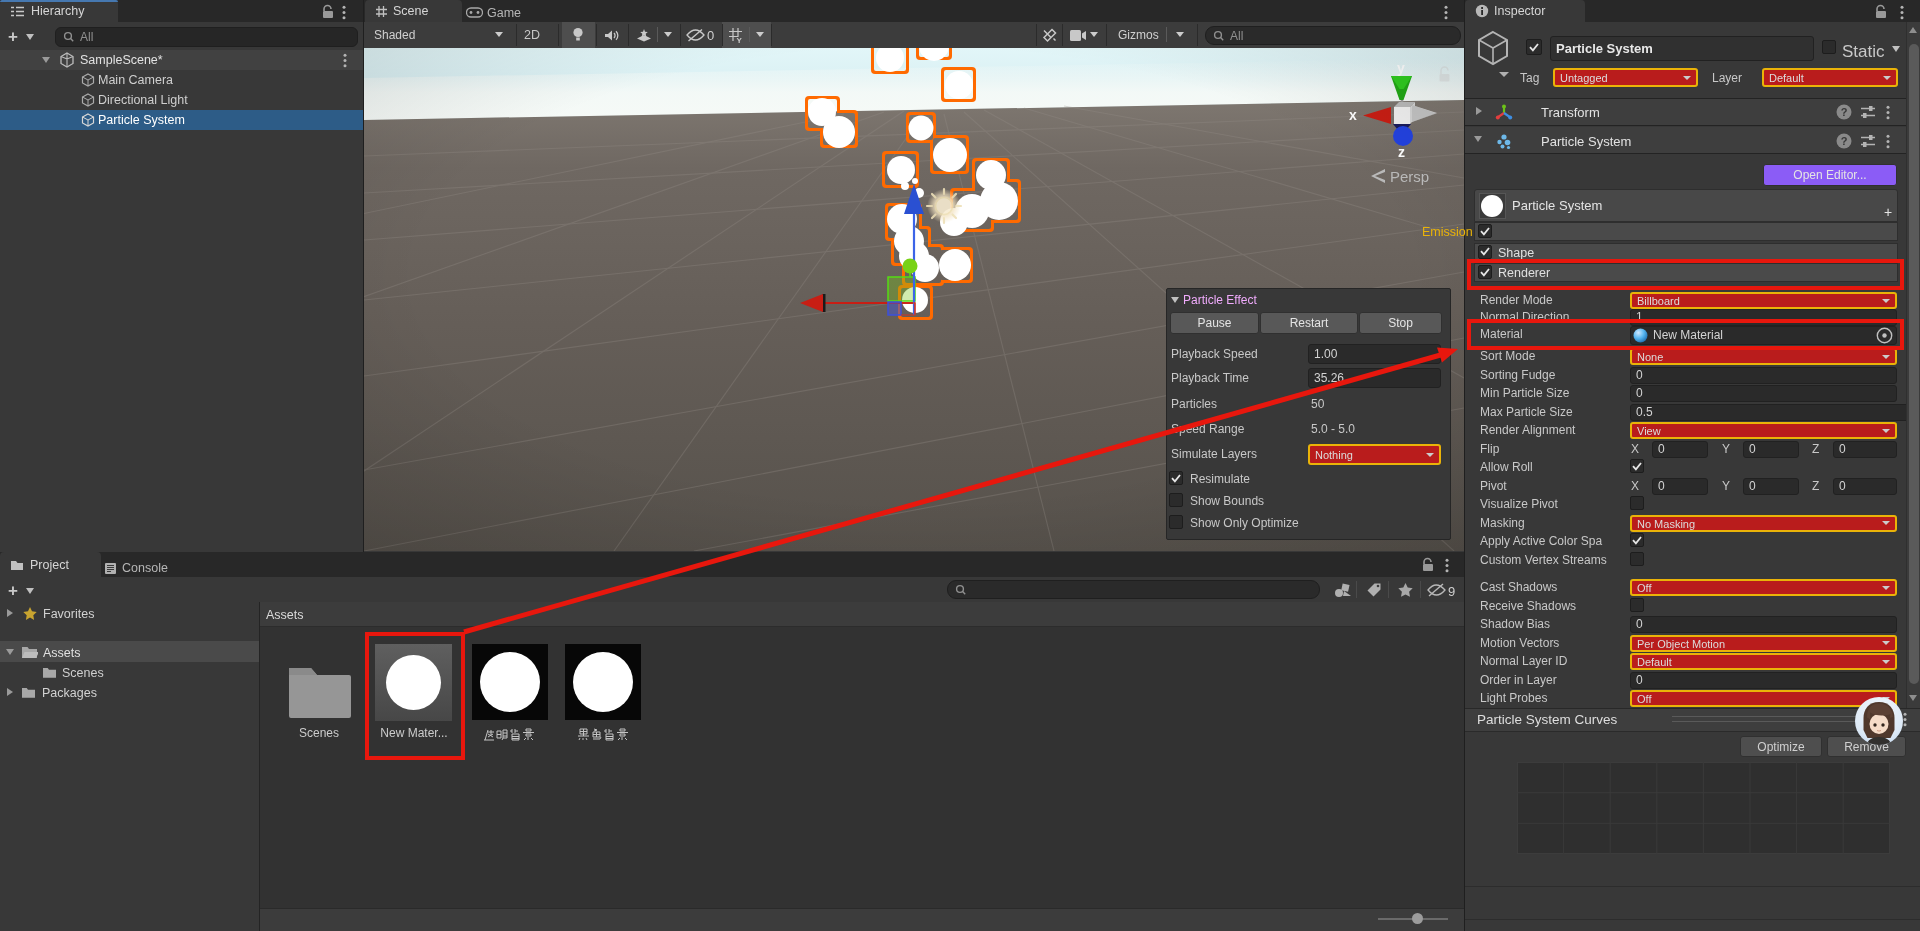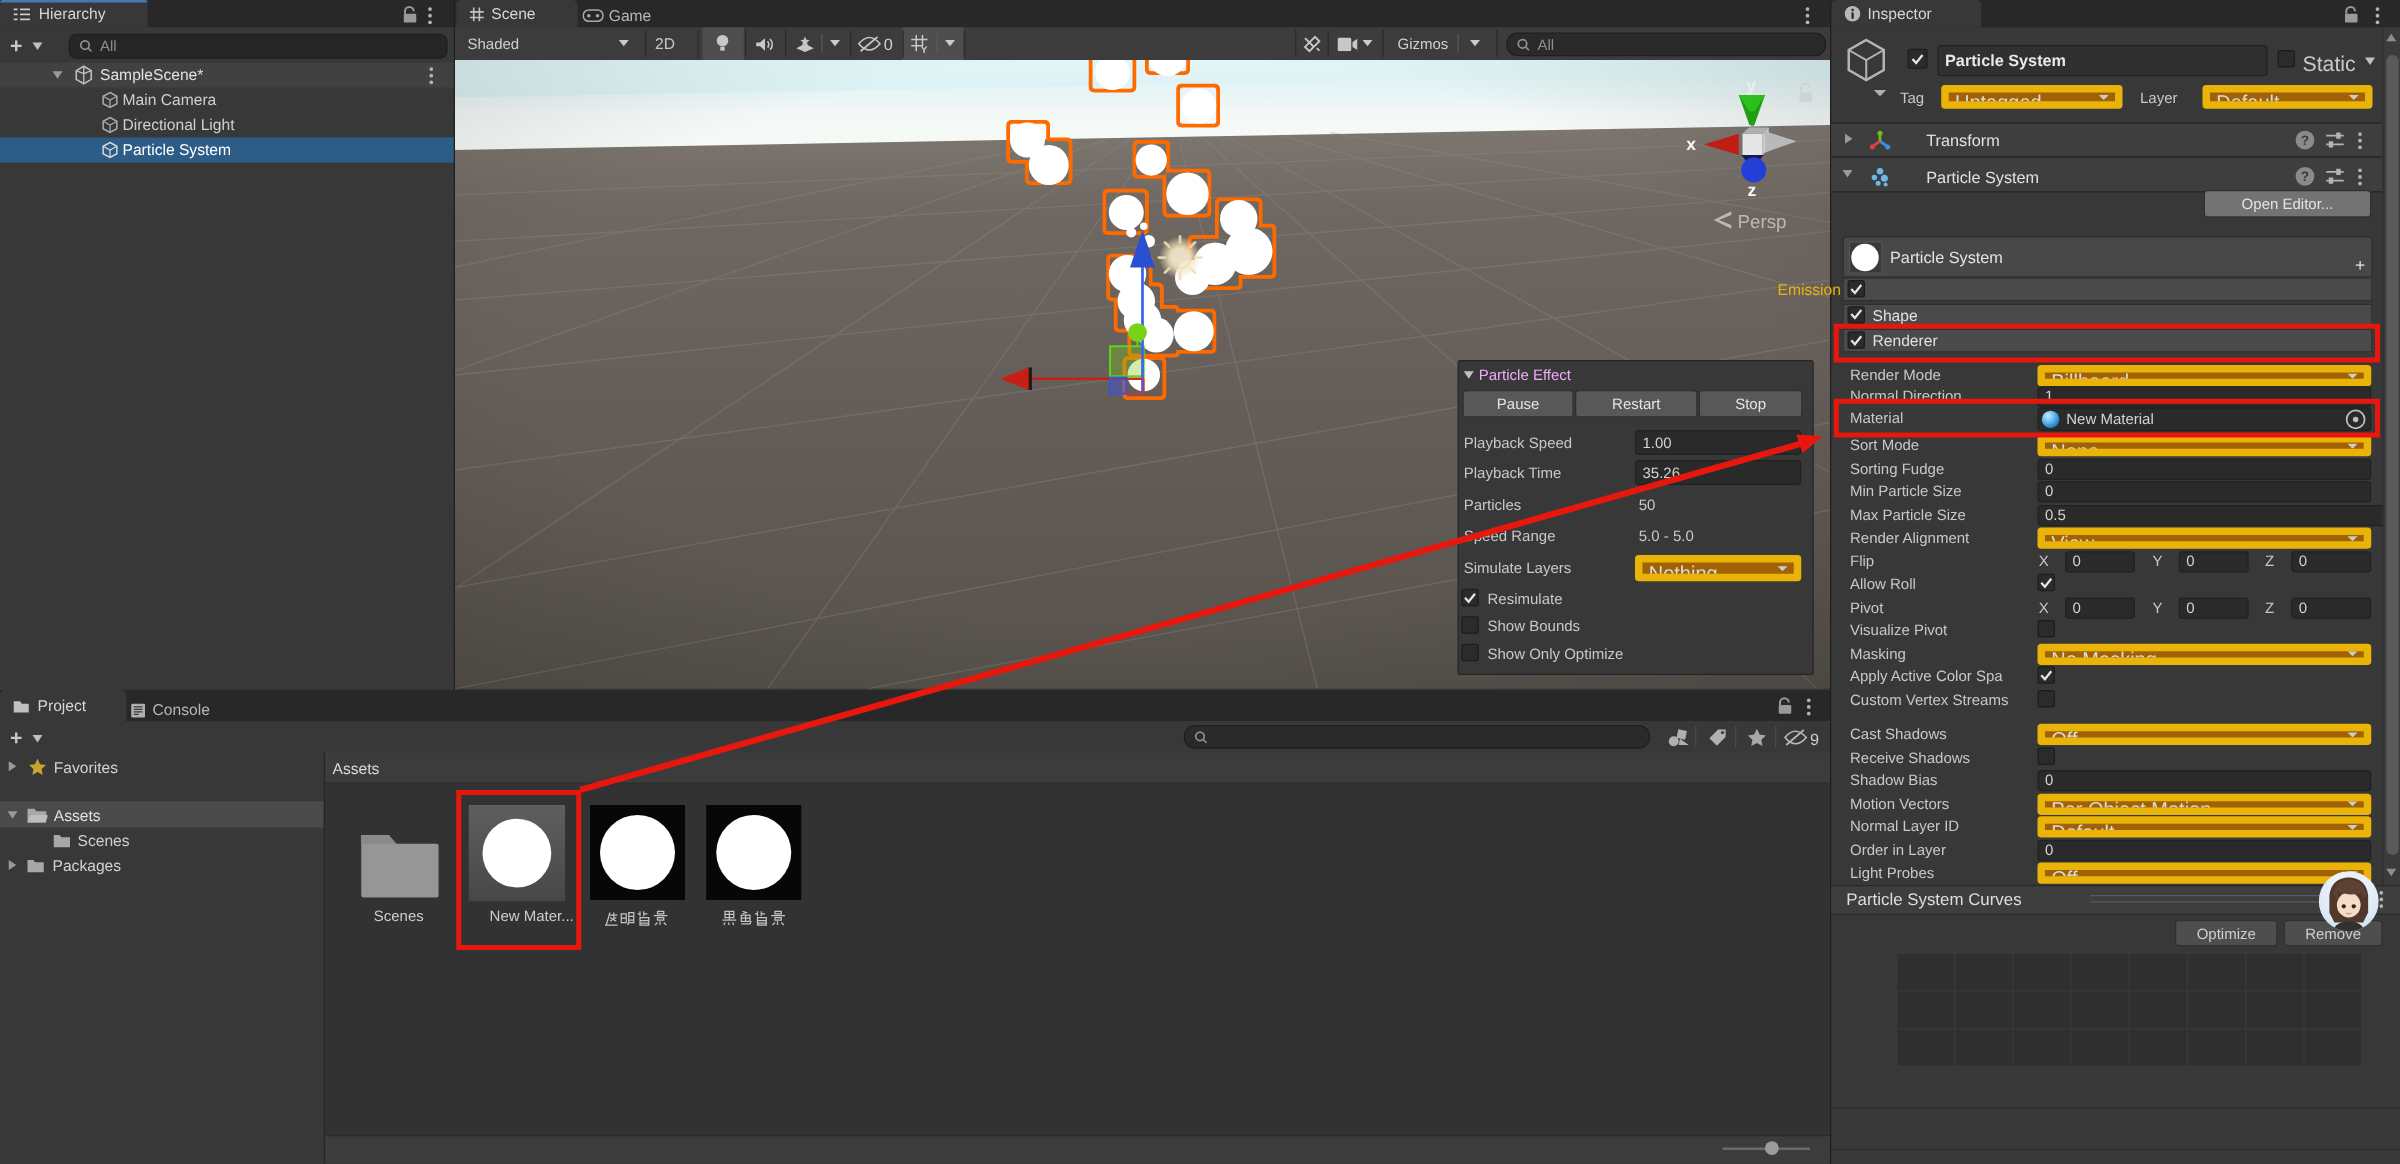--- a/index.html
+++ b/index.html
@@ -2,21 +2,21 @@
 <html><head><meta charset="utf-8">
 <style>
 *{margin:0;padding:0;box-sizing:border-box}
 html,body{width:1920px;height:931px;overflow:hidden;background:#383838;
 font-family:"Liberation Sans",sans-serif;font-size:12px;color:#c8c8c8}
 .abs{position:absolute}
 .tabbar{background:#282828}
 .tab{position:absolute;top:0;height:22px;background:#383838;border-radius:4px 4px 0 0;display:flex;align-items:center;padding:0 10px;color:#d6d6d6;font-size:12.5px}
 .tab .blue{position:absolute;top:0;left:0;right:0;height:2px;background:#4678b0;border-radius:4px 4px 0 0}
 .srch{position:absolute;background:#2a2a2a;border:1px solid #1f1f1f;border-radius:9px;color:#8f8f8f;display:flex;align-items:center;padding:0 7px;font-size:12px}
-.dd{position:absolute;background:#a16207;border:6px solid #eab308;border-radius:3px;color:#dcdcdc;font-size:16px;line-height:14px;padding:0 5px;overflow:hidden;white-space:nowrap}
+.dd{position:absolute;background:#b91c1c;border:2px solid #eab308;border-radius:3px;color:#dcdcdc;font-size:11px;line-height:14px;padding:0 5px;overflow:hidden;white-space:nowrap}
 .dd .ar{position:absolute;right:5px;top:50%;margin-top:-2px;width:0;height:0;border-left:4px solid transparent;border-right:4px solid transparent;border-top:4.5px solid #ccc}
 .inp{position:absolute;background:#2a2a2a;border:1px solid #212121;border-radius:3px;color:#d4d4d4;font-size:12px;line-height:14px;padding:0 5px;overflow:hidden;white-space:nowrap}
 .cb{position:absolute;width:14px;height:14px;background:#2b2b2b;border:1px solid #1d1d1d;border-radius:2px;display:flex;align-items:center;justify-content:center}
 .btn{position:absolute;background:#585858;border:1px solid #303030;border-radius:3px;color:#e4e4e4;font-size:12px;display:flex;align-items:center;justify-content:center}
 .lbl{position:absolute;color:#c8c8c8;font-size:12px;white-space:nowrap}
 .b{font-weight:normal}
 .dots{width:4px}
 .tri-r{width:0;height:0;border-top:4.5px solid transparent;border-bottom:4.5px solid transparent;border-left:6px solid #9a9a9a}
 .tri-d{width:0;height:0;border-left:4.5px solid transparent;border-right:4.5px solid transparent;border-top:6px solid #9a9a9a}
 </style></head>
@@ -446,21 +446,21 @@
 <div class="abs" style="left:260px;top:602px;width:1204px;height:25px;background:#3c3c3c;border-bottom:1px solid #2c2c2c"></div>
 <div class="lbl b" style="left:266px;top:608px;color:#dadada;font-size:12.5px">Assets</div>
 
 <svg class="abs" width="64" height="58" style="left:287px;top:662px">
     <path d="M2 6h22l6 7h32a2 2 0 0 1 2 2v39a2 2 0 0 1-2 2H4a2 2 0 0 1-2-2z" fill="#969696"></path>
     <path d="M2 6h22l6 7H2z" fill="#8a8a8a"></path>
   </svg>
 <div class="lbl" style="left:288px;top:726px;width:62px;text-align:center;color:#cccccc">Scenes</div>
 <div class="abs" style="left:375px;top:644px;width:77px;height:77px;background:linear-gradient(#5f5f5f,#474747)"></div>
 <div class="abs" style="left:386px;top:655px;width:55px;height:55px;border-radius:50%;background:#fff"></div>
-<div class="lbl" style="left:369px;top:726px;width:90px;text-align:right;color:#cccccc">New Mater...</div>
+<div class="lbl" style="left:369px;top:726px;width:90px;text-align:center;color:#cccccc">New Mater...</div>
 <div class="abs" style="left:472px;top:644px;width:76px;height:76px;background:#070707"></div>
 <div class="abs" style="left:480px;top:652px;width:60px;height:60px;border-radius:50%;background:#fff"></div>
 <svg class="abs" style="left:483px;top:728px" width="52" height="14">
     <g transform="translate(0,0)" stroke="#c4c4c4" stroke-width="1" fill="none">
       <path d="M2 12 L5 2"></path>
       <path d="M1 12 H11"></path>
       <path d="M5 4 H11"></path>
       <path d="M8 2 V7"></path>
       <path d="M5 6 L10 9"></path>
       <path d="M10 6 L5 9"></path>
@@ -626,21 +626,21 @@
     <rect x="9" y="1" width="3.5" height="5" fill="#b4b4b4"></rect>
     <rect x="3" y="8" width="3.5" height="5" fill="#b4b4b4"></rect>
   </svg>
 <div class="abs dots" style="left:1886px;top:134px"><svg width="4" height="15" viewBox="0 0 4 15">
       <g fill="#b4b4b4">
         <circle cx="2" cy="2.2" r="1.5"></circle>
         <circle cx="2" cy="7.5" r="1.5"></circle>
         <circle cx="2" cy="12.8" r="1.5"></circle>
       </g>
     </svg></div>
-<div class="btn" style="left:1763px;top:152px;width:134px;height:22px;background:#737373">Open Editor...</div>
+<div class="btn" style="left:1763px;top:164px;width:134px;height:22px;background:#8b5cf6">Open Editor...</div>
 
 <div class="abs" style="left:1474px;top:189px;width:424px;height:33px;background:#484848;border:1px solid #2e2e2e;border-radius:3px 3px 0 0"></div>
 <div class="abs" style="left:1479px;top:193px;width:27px;height:26px;background:#3a3a3a;border:1px solid #565656"></div>
 <div class="abs" style="left:1481px;top:195px;width:22px;height:22px;border-radius:50%;background:#fff"></div>
 <div class="lbl b" style="left:1512px;top:198px;color:#e4e4e4;font-size:13px">Particle System</div>
 <div class="lbl b" style="left:1884px;top:204px;color:#e4e4e4;font-size:14px">+</div>
 <div class="abs" style="left:1474px;top:222px;width:424px;height:19px;background:#4a4a4a;border:1px solid #2e2e2e"></div>
 <div class="cb" style="left:1478px;top:224px;width:14px;height:14px;line-height:13px">
     <svg width="10" height="9" viewBox="0 0 10 9">
       <path d="M1 4.2l2.9 3.2L9 1" stroke="#e6e6e6" stroke-width="1.8" fill="none"></path>

